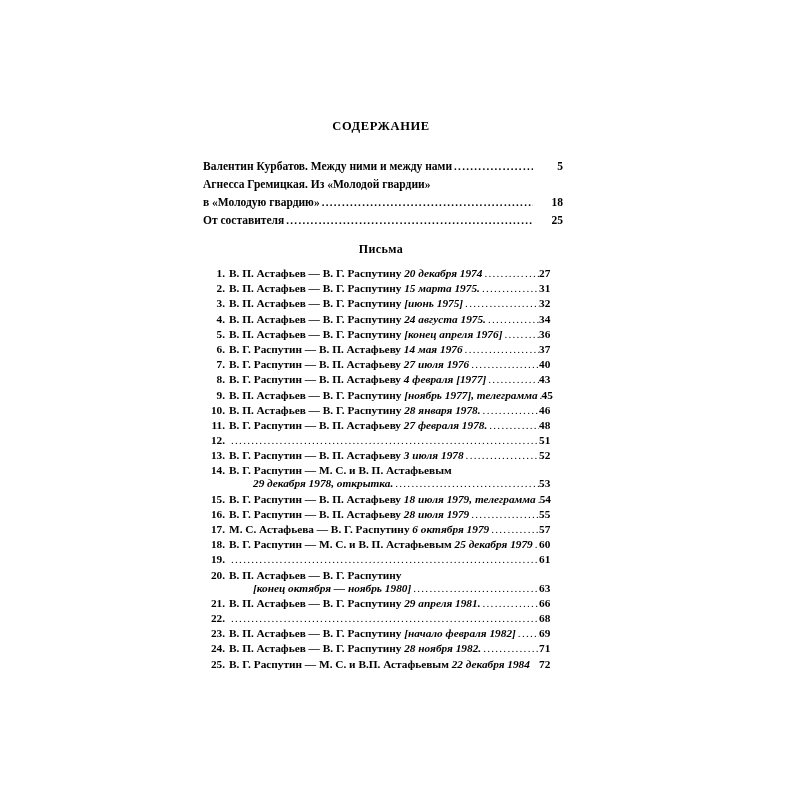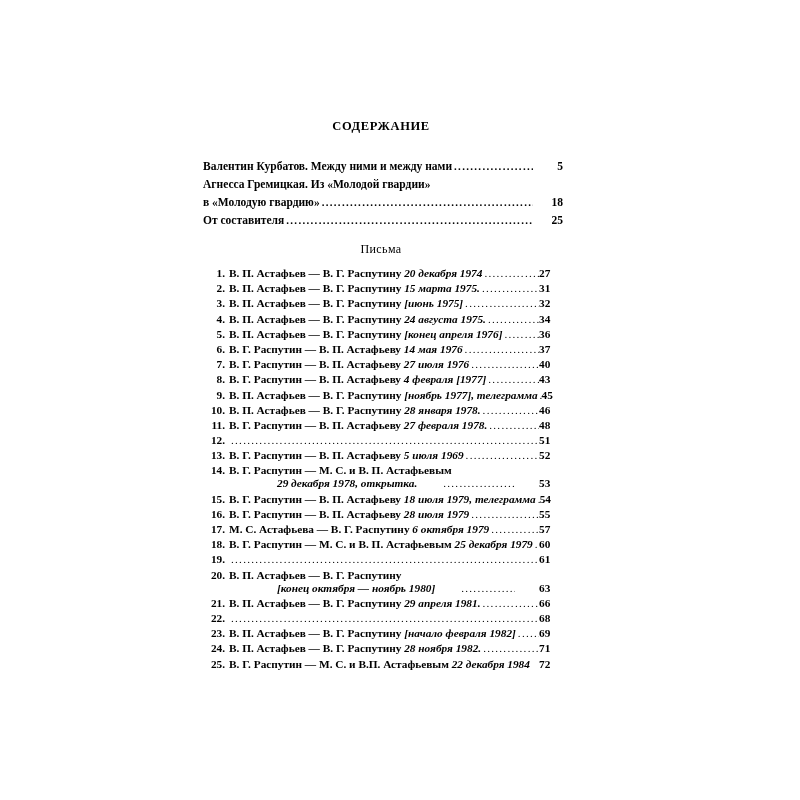--- a/index.html
+++ b/index.html
@@ -56,21 +56,21 @@
   }
   .fm-page {
     flex: 0 0 auto;
     width: 30px;
     text-align: right;
     font-weight: bold;
     font-size: 11.5px;
   }
   .section-title {
     text-align: center;
-    font-weight: normal;
+    font-weight: bold;
     font-size: 12px;
     margin: 16px 0 10px 0;
     letter-spacing: 0.4px;
   }
   .letters {
     margin: 0 0 0 24px;
     width: 364px;
   }
   .letter {
     font-size: 11.3px;
@@ -104,21 +104,20 @@
     padding: 0 2px;
     font-size: 11px;
   }
   .lt-page {
     flex: 0 0 auto;
     width: 26px;
     font-weight: bold;
   }
   .letter-line.second {
     margin-top: 1px;
-    gap: 24px;
   }
   .lt-indent {
     flex: 0 0 auto;
     width: 52px;
   }
   .lt-sub {
     flex: 0 0 auto;
     font-weight: bold;
     font-style: italic;
   }
@@ -265,21 +264,21 @@
       <div class="letter-line">
         <span class="lt-num">12.</span>
         <span class="lt-dots">...............................................................................</span>
         <span class="lt-page">51</span>
       </div>
     </div>
 
     <div class="letter">
       <div class="letter-line">
         <span class="lt-num">13.</span>
-        <span class="lt-text"><span>В. Г. Распутин — В. П. Астафьеву </span><i>5 июля 1969</i></span>
+        <span class="lt-text"><span>В. Г. Распутин — В. П. Астафьеву </span><i>3 июля 1978</i></span>
         <span class="lt-dots">...............................................................................</span>
         <span class="lt-page">52</span>
       </div>
     </div>
 
     <div class="letter">
       <div class="letter-line">
         <span class="lt-num">14.</span>
         <span class="lt-text"><span>В. Г. Распутин — М. С. и В. П. Астафьевым</span></span>
         <span class="lt-dots">&nbsp;</span>

